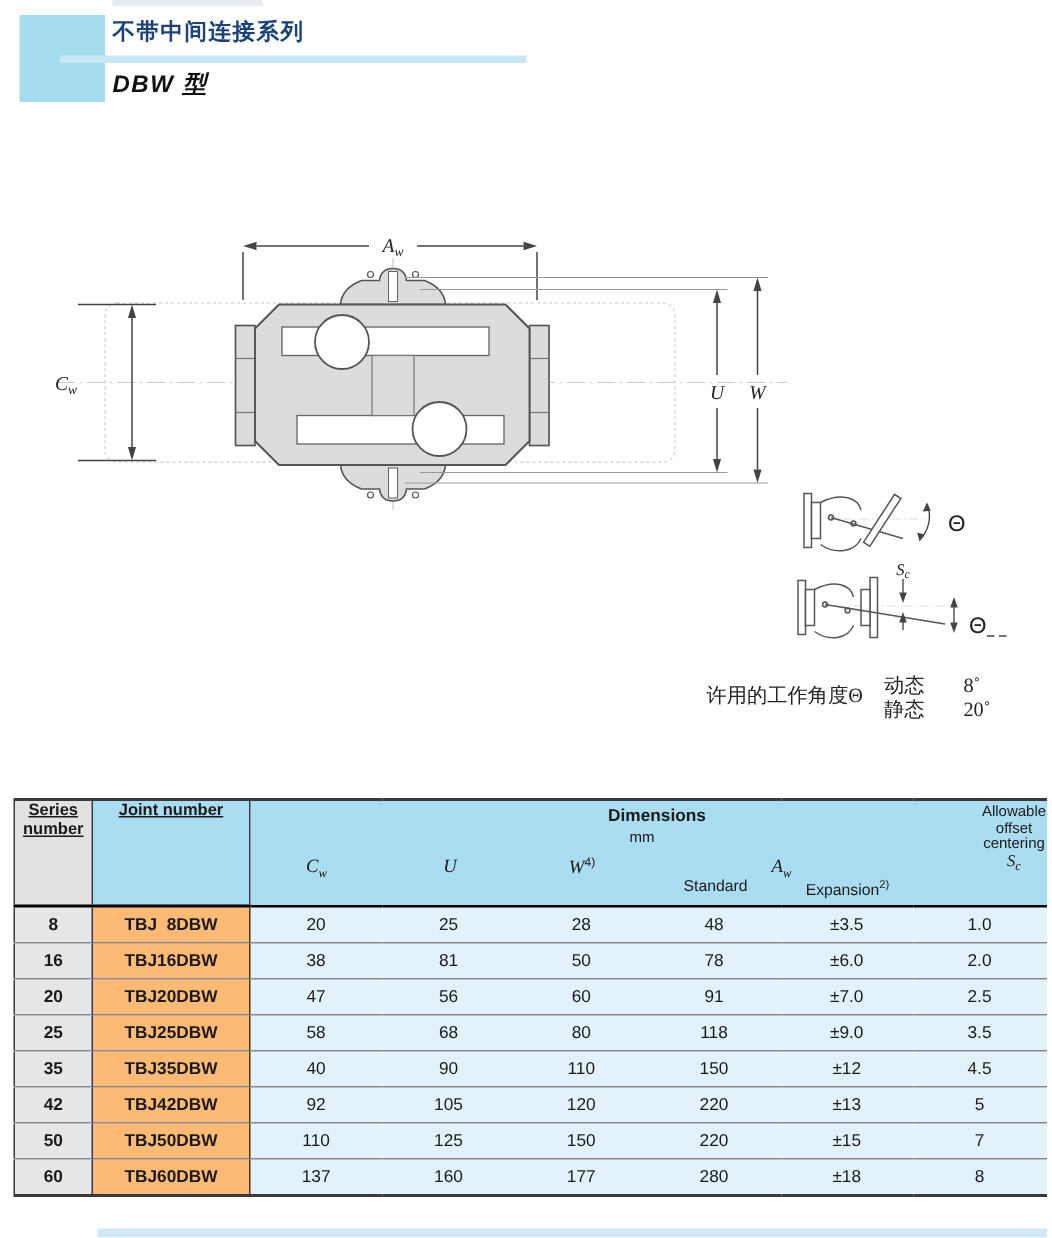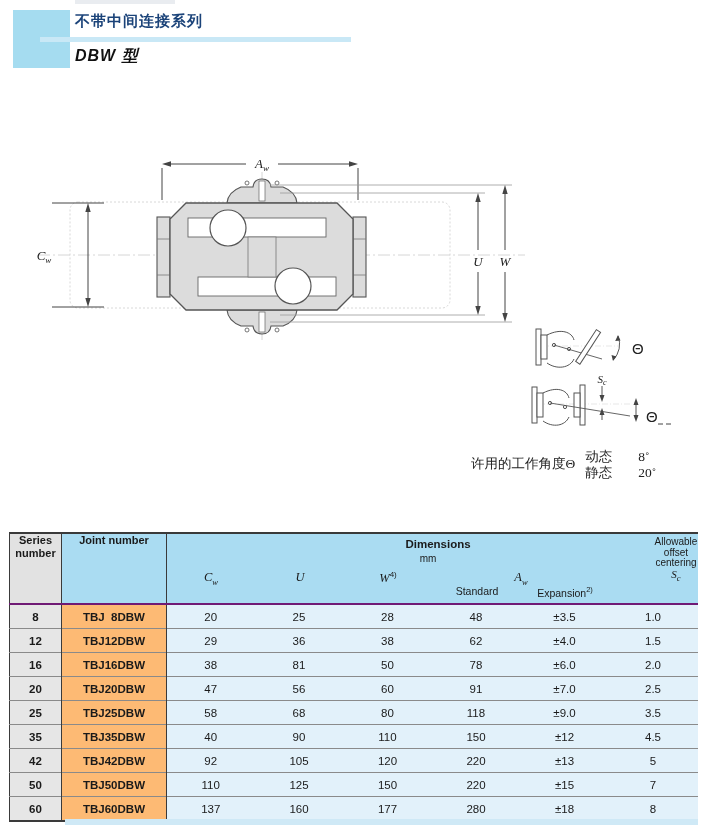--- a/index.html
+++ b/index.html
@@ -11,35 +11,35 @@
   .hdr-line{position:absolute;left:40px;top:37px;width:311px;height:5px;background:#c9e8f6;}
   .hdr-series{position:absolute;left:75px;top:12px;font-size:15px;font-weight:bold;color:#1b4379;letter-spacing:1px;}
   .hdr-model{position:absolute;left:75px;top:46px;font-size:16px;font-weight:bold;color:#111;letter-spacing:1px;font-style:italic;}
 
   
   .main-drawing{position:absolute;left:20px;top:140px;}
   .mini-a{position:absolute;left:528px;top:322px;}
   .mini-b{position:absolute;left:524px;top:372px;}
   .sym{font-family:"Liberation Serif",serif;font-style:italic;}
 
-  .angle-caption{position:absolute;left:471px;top:449px;display:flex;gap:0;align-items:flex-start;
+  .angle-caption{position:absolute;left:471px;top:449px;display:flex;gap:14px;align-items:flex-start;
                  font-family:"Liberation Serif",serif;font-size:13.5px;color:#222;}
   .cap-label{white-space:nowrap;padding-top:6px;}
-  .cap-table{display:grid;grid-template-columns:auto auto;column-gap:26px;row-gap:0;line-height:16px;margin-left:10px;}
+  .cap-table{display:grid;grid-template-columns:auto auto;column-gap:26px;row-gap:0;line-height:16px;}
 
   
   table.spec{position:absolute;left:9px;top:532px;width:688px;border-collapse:collapse;table-layout:fixed;
              border-top:2px solid #3a3a3a;border-bottom:2px solid #3a3a3a;border-left:1px solid #3a3a3a;}
   table.spec th,table.spec td{padding:0;margin:0;}
   th.h-series{width:52px;background:#e2e2e2;border-right:1px solid #3a3a3a;font-size:11px;font-weight:bold;
               vertical-align:top;padding-top:7px;line-height:13px;}
   th.h-joint{width:105px;background:#aadcf2;border-right:1px solid #3a3a3a;font-size:11px;font-weight:bold;
              vertical-align:top;padding-top:7px;}
   th.h-dims{background:#aadcf2;position:relative;height:69px;}
-  thead th{border-bottom:2px solid #701a75;}
+  thead th{border-bottom:2px solid #000000;text-decoration:underline;}
   .hd{position:absolute;transform:translateX(-50%);white-space:nowrap;}
   .hd-title{left:271px;top:4px;font-size:11.5px;font-weight:bold;}
   .hd-unit{left:261px;top:19px;font-size:10px;font-weight:normal;}
   .hd-sym{font-size:12.5px;font-weight:normal;}
   .hd-sym sub,.hd-off sub{font-size:8.5px;font-style:italic;}
   .hd-sym sup{font-size:8px;font-style:normal;font-family:"Liberation Sans",sans-serif;}
   .hd-cw{left:44px;top:36px;}  .hd-u{left:133px;top:36px;}  .hd-w{left:221px;top:36px;}
   .hd-aw{left:354px;top:36px;}
   .hd-std{left:310px;top:51px;font-size:10.5px;font-weight:normal;}
   .hd-exp{left:398px;top:51px;font-size:10.5px;font-weight:normal;}
@@ -248,30 +248,20 @@
       <td class="c-series">8</td>
       <td class="c-joint">TBJ  8DBW</td>
       <td class="c-num">20</td>
       <td class="c-num">25</td>
       <td class="c-num">28</td>
       <td class="c-num">48</td>
       <td class="c-num">±3.5</td>
       <td class="c-num">1.0</td>
     </tr>
     <tr>
-      <td class="c-series">12</td>
-      <td class="c-joint">TBJ12DBW</td>
-      <td class="c-num">29</td>
-      <td class="c-num">36</td>
-      <td class="c-num">38</td>
-      <td class="c-num">62</td>
-      <td class="c-num">±4.0</td>
-      <td class="c-num">1.5</td>
-    </tr>
-    <tr>
       <td class="c-series">16</td>
       <td class="c-joint">TBJ16DBW</td>
       <td class="c-num">38</td>
       <td class="c-num">81</td>
       <td class="c-num">50</td>
       <td class="c-num">78</td>
       <td class="c-num">±6.0</td>
       <td class="c-num">2.0</td>
     </tr>
     <tr>

